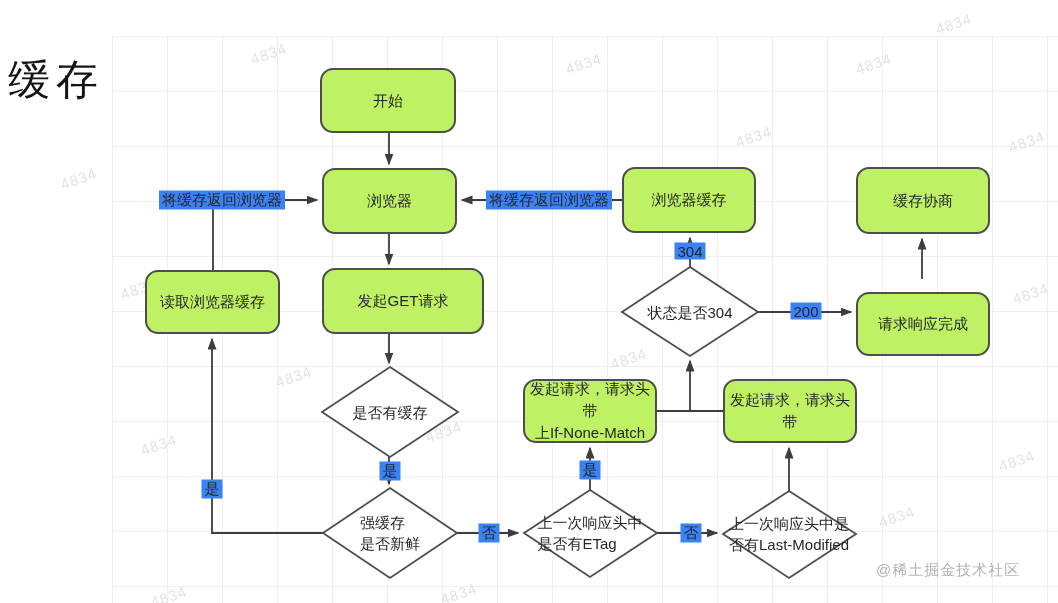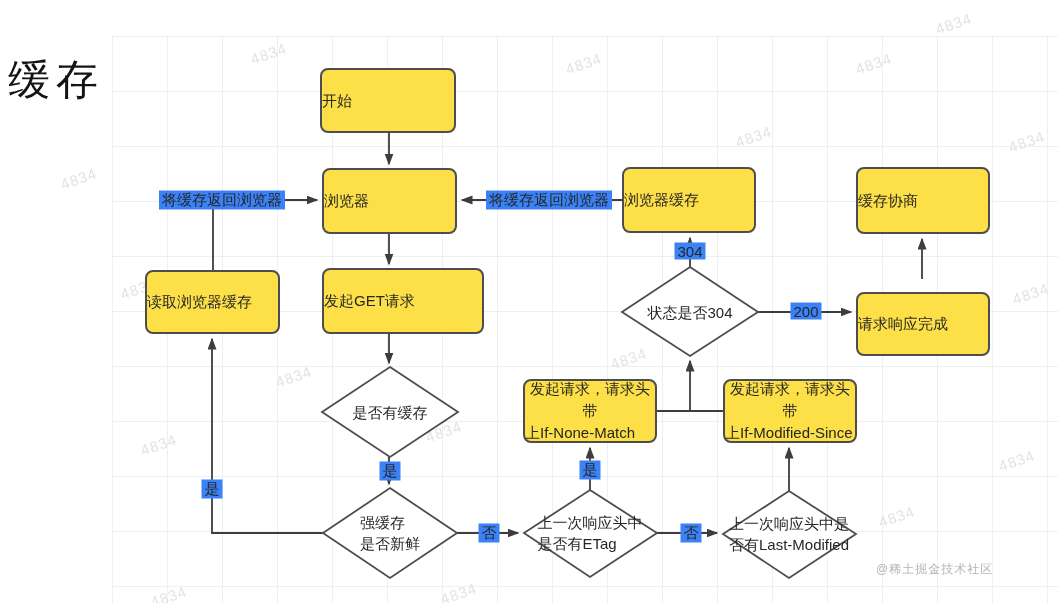--- a/index.html
+++ b/index.html
@@ -23,34 +23,34 @@
   }
   .title{
     position:absolute;left:8px;top:52px;font-size:42px;font-weight:500;
     letter-spacing:6px;color:#141414;
   }
   .edges{position:absolute;left:0;top:0;}
   .edge{stroke:#3d3d3d;stroke-width:1.8;fill:none;}
   .plain{stroke:#3d3d3d;stroke-width:1.8;fill:none;}
   .diamond{fill:#ffffff;stroke:#4d4d4d;stroke-width:1.8;}
   .node{
-    position:absolute;background:#fde047;border:2px solid #4d4d4d;border-radius:8px;
-    display:flex;flex-direction:column;align-items:flex-start;justify-content:center;
+    position:absolute;background:#bef264;border:2px solid #4d4d4d;border-radius:13px;
+    display:flex;flex-direction:column;align-items:center;justify-content:center;
     font-size:15px;line-height:1.45;text-align:center;box-sizing:border-box;
   }
   .dtext{
     position:absolute;transform:translate(-50%,-50%);
     font-size:15px;line-height:1.4;white-space:nowrap;
   }
   .elabel{
     position:absolute;transform:translate(-50%,-50%);
     background:#3b82f6;padding:0 3px;font-size:15px;white-space:nowrap;
   }
   .credit{
-    position:absolute;left:876px;top:561px;font-size:12px;color:#b3b3b3;
+    position:absolute;left:876px;top:561px;font-size:15px;color:#b3b3b3;
     letter-spacing:1px;
   }
 </style>
 </head>
 <body>
 
 <div class="stage">
 
   <div class="grid"></div>
 
@@ -126,21 +126,20 @@
   </div>
   <div class="node" style="left:856px;top:292px;width:134px;height:64px">
     <span>请求响应完成</span>
   </div>
   <div class="node" style="left:523px;top:379px;width:134px;height:64px">
     <span>发起请求，请求头带</span>
     <span>上If-None-Match</span>
   </div>
   <div class="node" style="left:723px;top:379px;width:134px;height:64px">
     <span>发起请求，请求头带</span>
-    <span>上If-Modified-Since</span>
   </div>
 
   <div class="dtext" style="left:390px;top:412px">是否有缓存</div>
   <div class="dtext" style="left:390px;top:533px">
     <div>强缓存</div>
     <div>是否新鲜</div>
   </div>
   <div class="dtext" style="left:690px;top:312px">状态是否304</div>
   <div class="dtext" style="left:590px;top:533px">
     <div>上一次响应头中</div>

